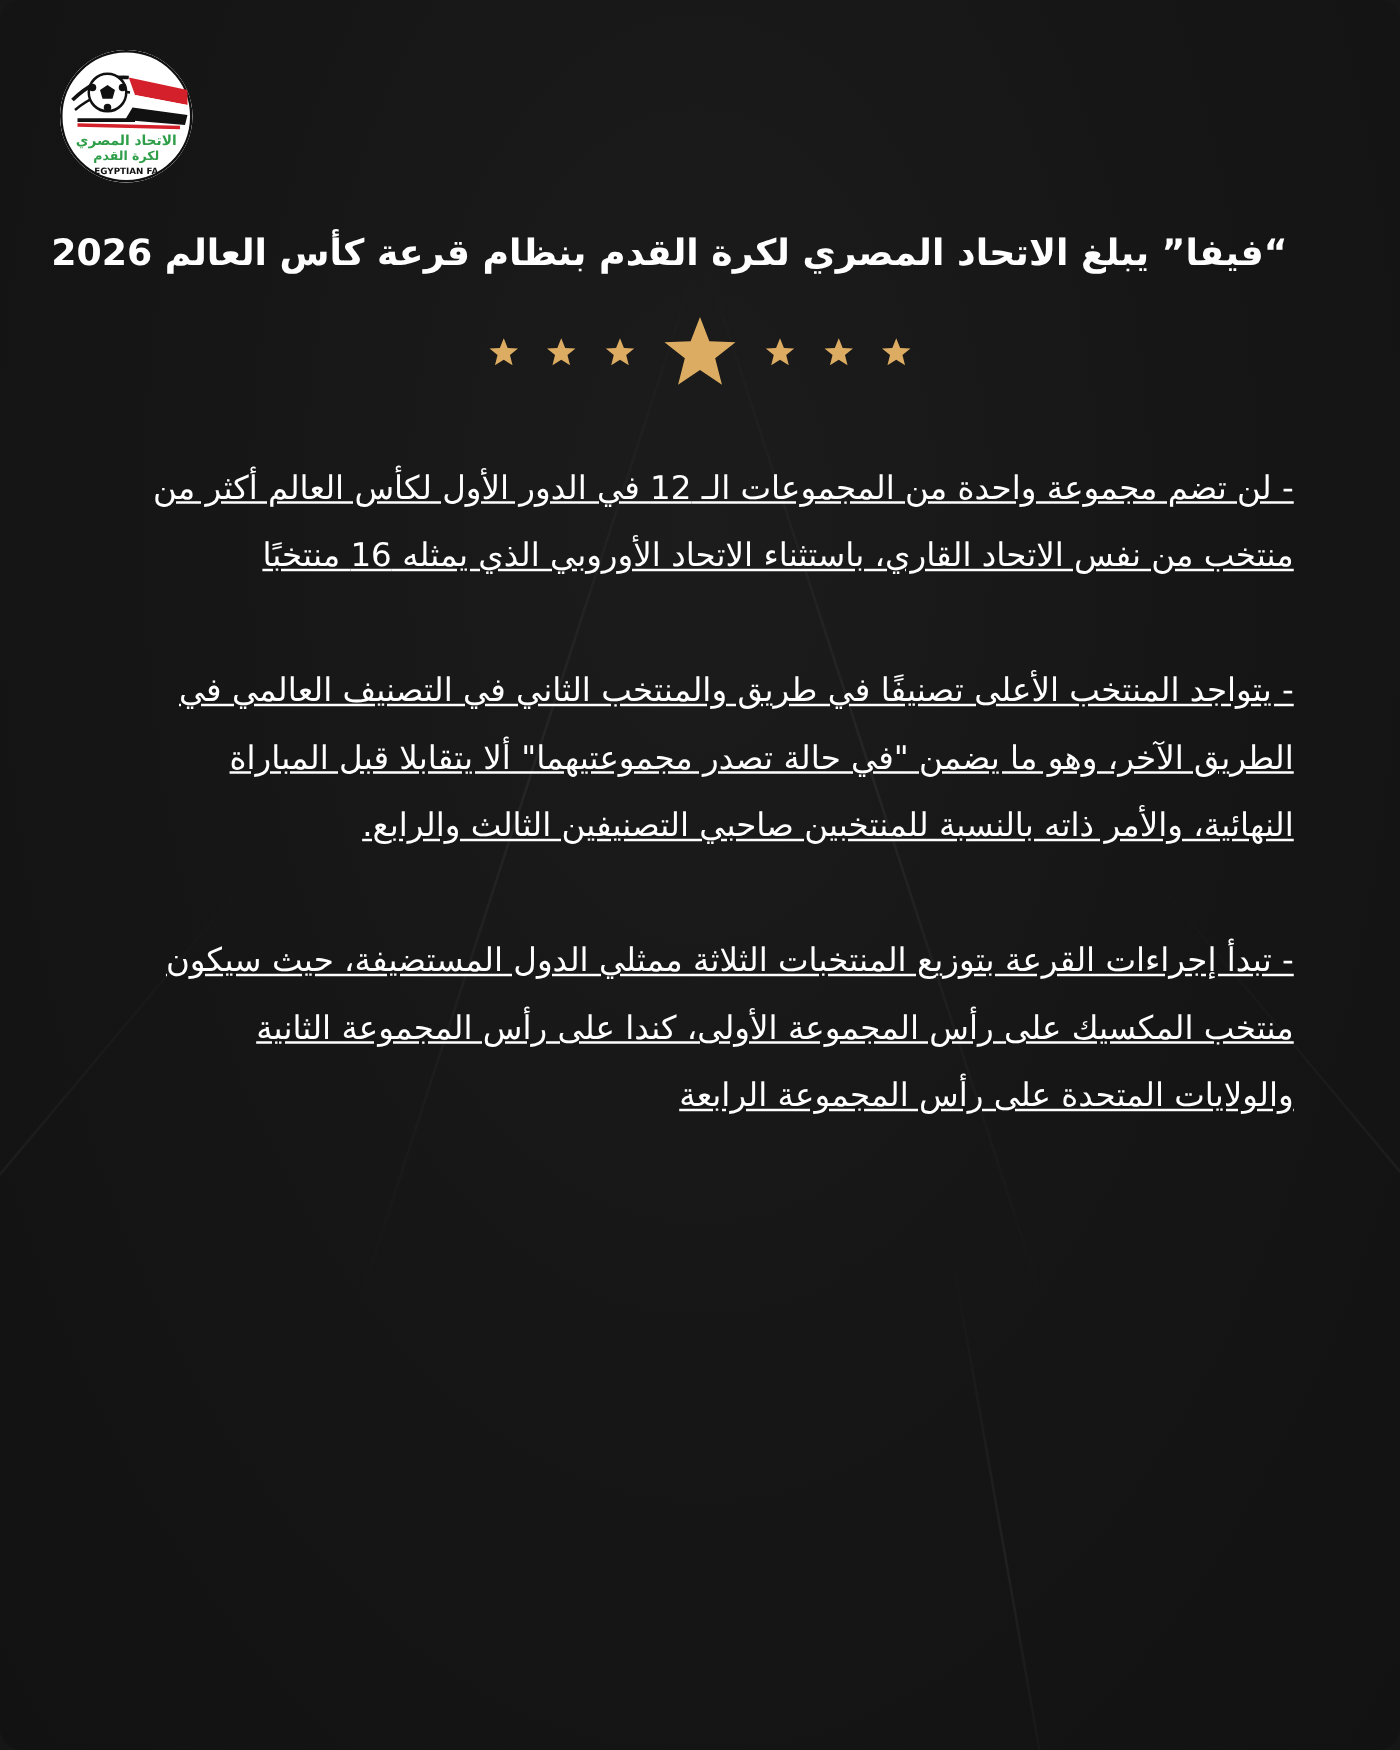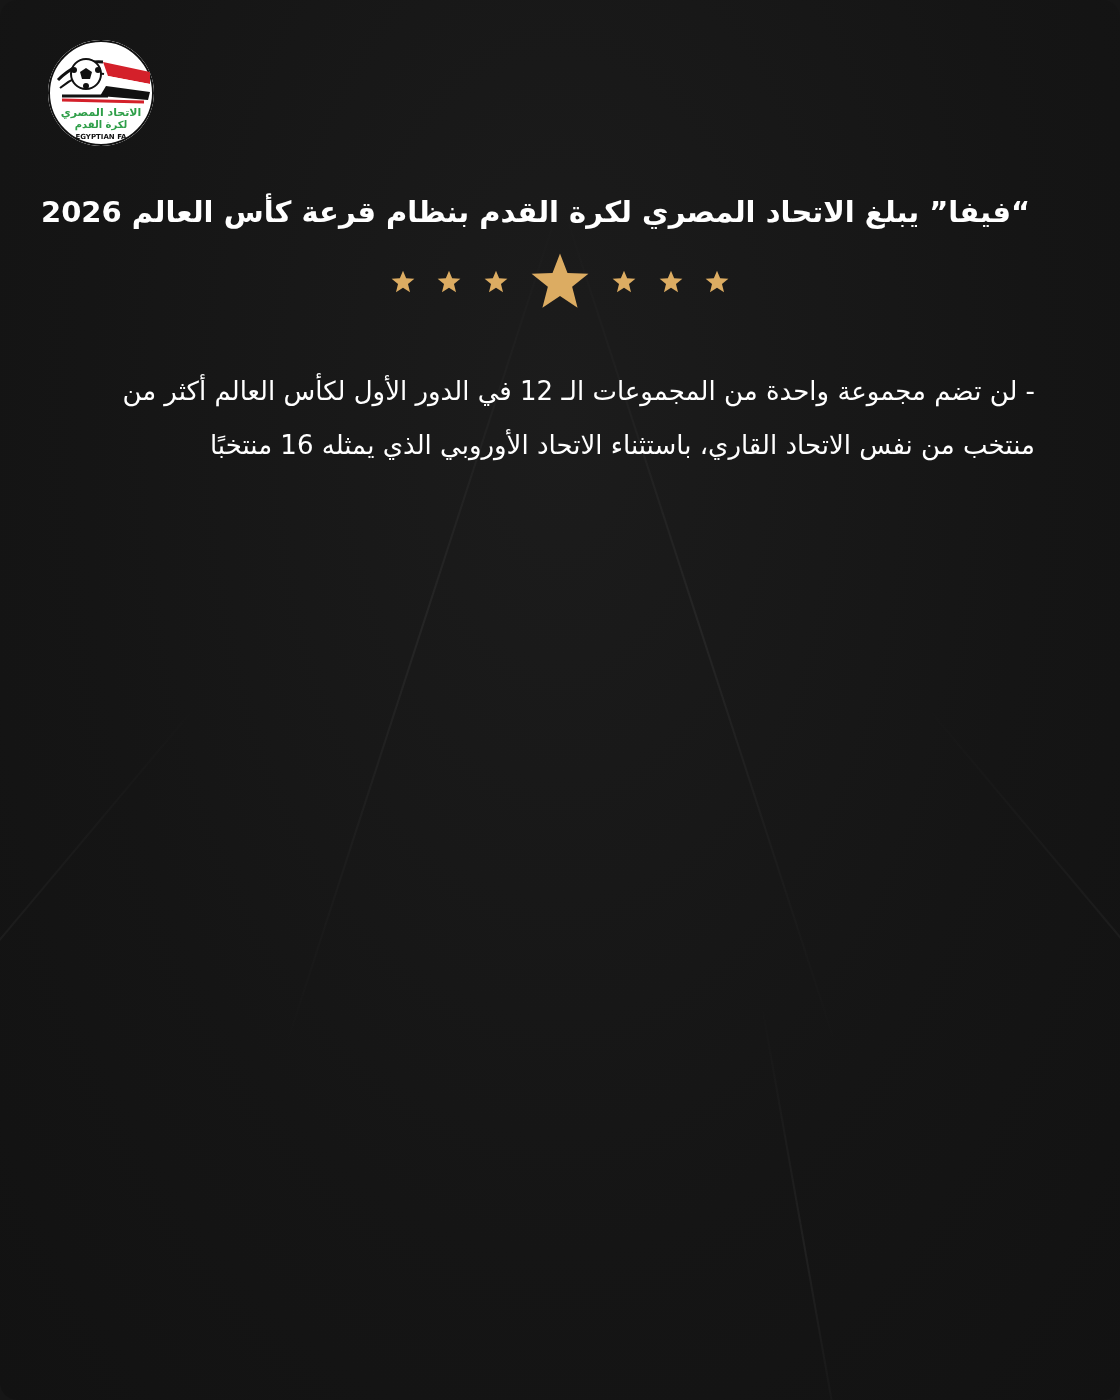--- a/index.html
+++ b/index.html
@@ -41,21 +41,21 @@
       height: 106px;
       border-radius: 50%;
       background: #ffffff;
       overflow: hidden;
     }
     .logo svg { display: block; }
 
     .title {
       position: absolute;
       left: 90px;
-      top: 190px;
+      top: 180px;
       width: 940px;
       text-align: center;
       direction: rtl;
       font-size: 29px;
       font-weight: bold;
       line-height: 44px;
       color: #ffffff;
       white-space: nowrap;
     }
 
@@ -75,21 +75,21 @@
       position: absolute;
       left: 100px;
       top: 364px;
       width: 935px;
       direction: rtl;
       text-align: right;
       font-size: 26px;
       line-height: 54px;
       color: #ffffff;
     }
-    .para { margin: 0 0 54px 16px; }
+    .para { margin: 0 0 54px 16px; text-decoration: underline; }
     .para:last-child { margin-bottom: 0; }
   </style>
 </head>
 <body>
 
 <div class="canvas">
   <div class="streak s1"></div>
   <div class="streak s2"></div>
   <div class="streak s3"></div>
   <div class="streak s4"></div>
@@ -141,14 +141,16 @@
     <svg class="star" width="26" height="26" viewBox="0 0 24 24">
         <polygon points="12,1.5 14.9,8.6 22.5,9 16.6,13.9 18.5,21.5 12,17.3 5.5,21.5 7.4,13.9 1.5,9 9.1,8.6" fill="#dcac62"></polygon>
       </svg>
     <svg class="star" width="26" height="26" viewBox="0 0 24 24">
         <polygon points="12,1.5 14.9,8.6 22.5,9 16.6,13.9 18.5,21.5 12,17.3 5.5,21.5 7.4,13.9 1.5,9 9.1,8.6" fill="#dcac62"></polygon>
       </svg>
   </div>
 
   <div class="body-text">
     <p class="para">- لن تضم مجموعة واحدة من المجموعات الـ 12 في الدور الأول لكأس العالم أكثر من منتخب من نفس الاتحاد القاري، باستثناء الاتحاد الأوروبي الذي يمثله 16 منتخبًا</p>
+    <p class="para">- يتواجد المنتخب الأعلى تصنيفًا في طريق والمنتخب الثاني في التصنيف العالمي في الطريق الآخر، وهو ما يضمن "في حالة تصدر مجموعتيهما" ألا يتقابلا قبل المباراة النهائية، والأمر ذاته بالنسبة للمنتخبين صاحبي التصنيفين الثالث والرابع.</p>
+    <p class="para">- تبدأ إجراءات القرعة بتوزيع المنتخبات الثلاثة ممثلي الدول المستضيفة، حيث سيكون منتخب المكسيك على رأس المجموعة الأولى، كندا على رأس المجموعة الثانية والولايات المتحدة على رأس المجموعة الرابعة</p>
   </div>
 </div>
 
 </body></html>

